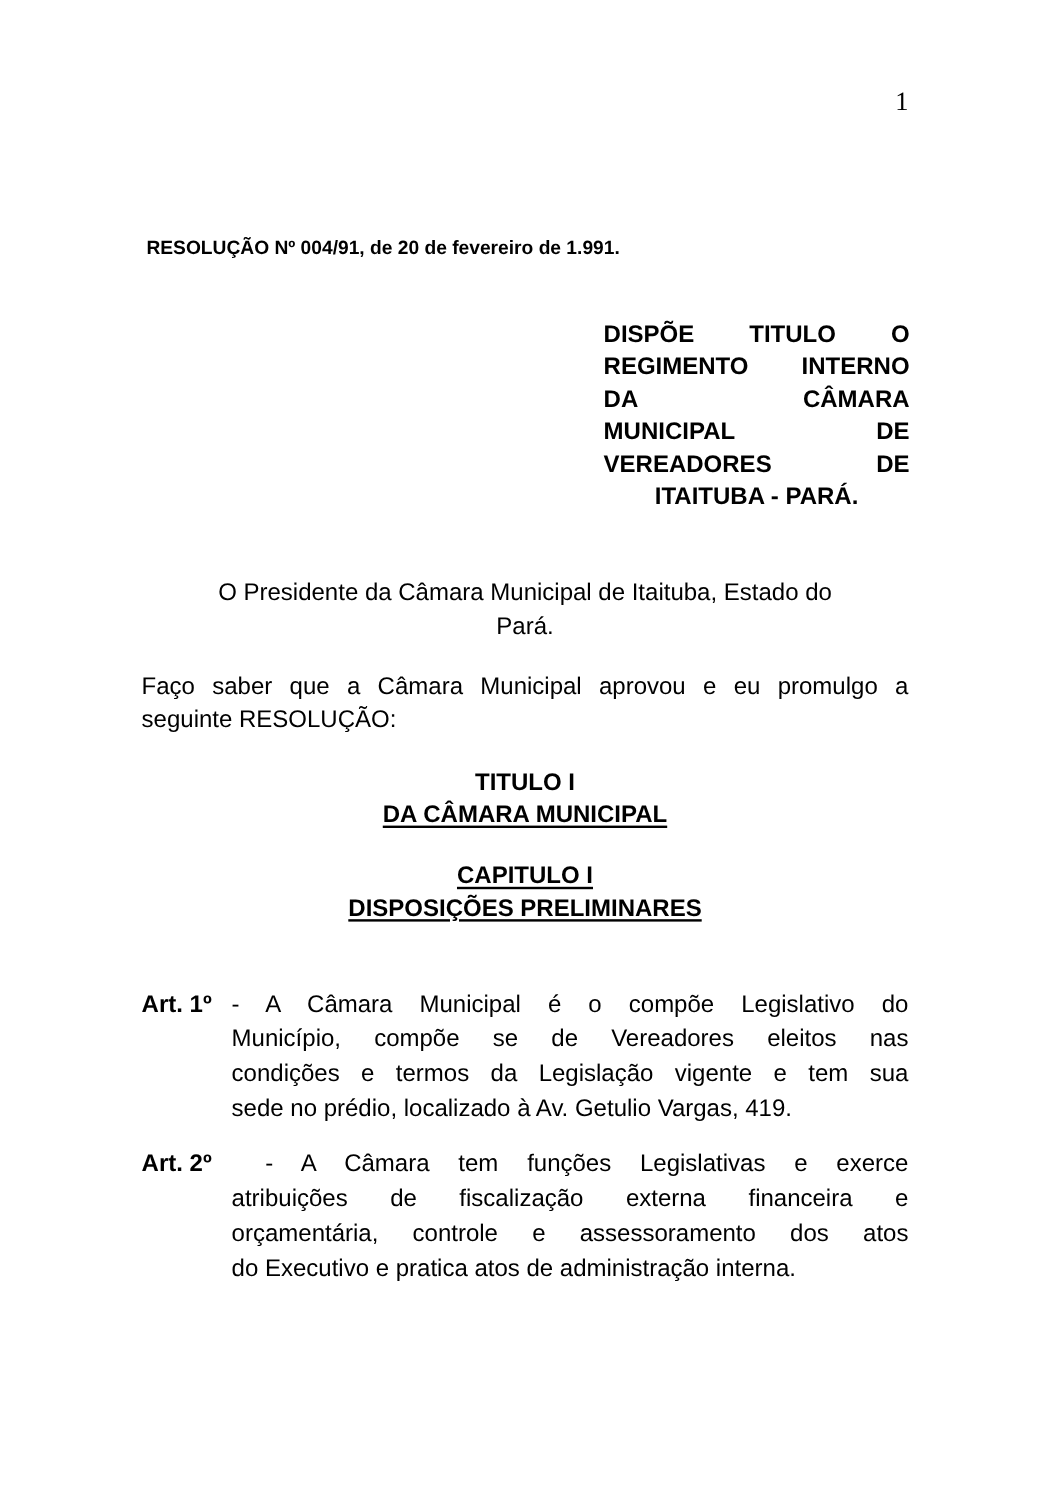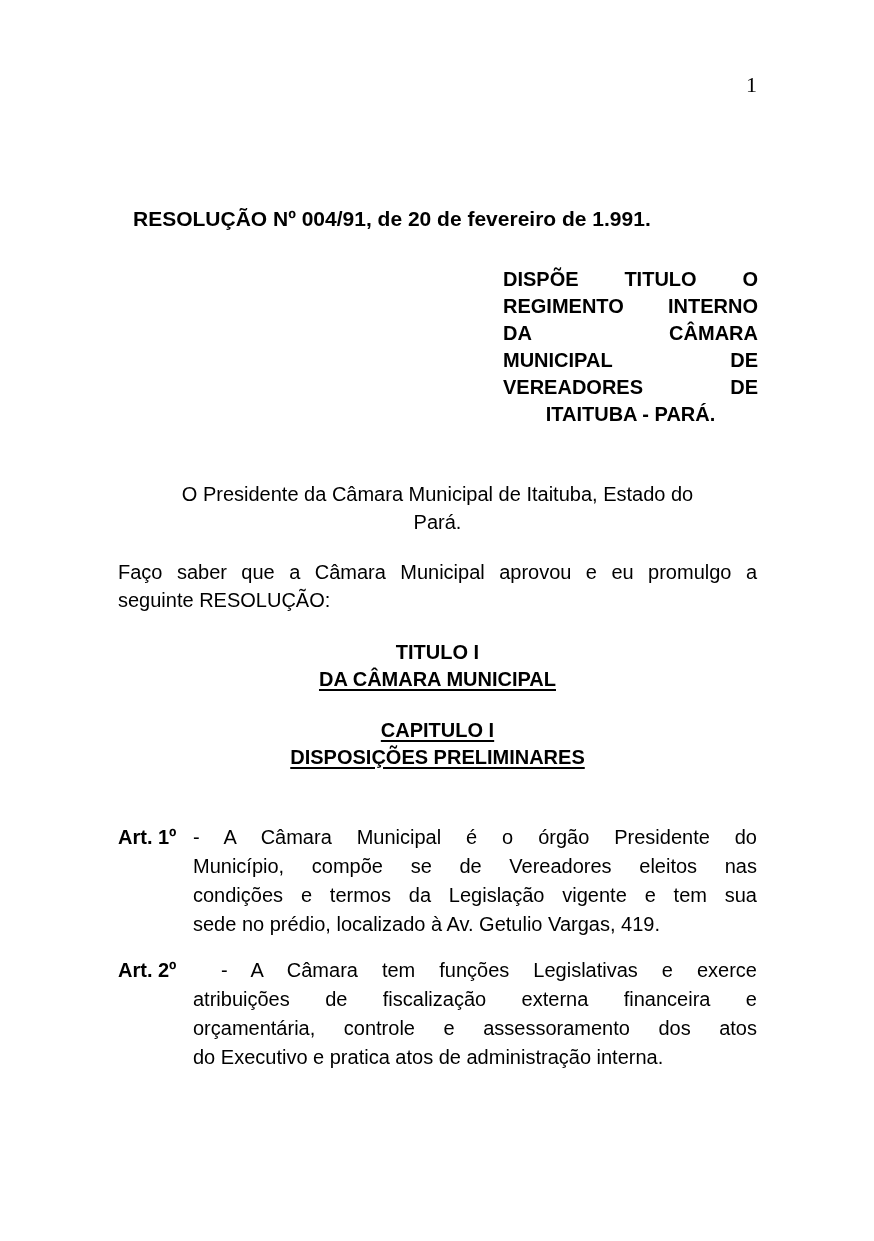--- a/index.html
+++ b/index.html
@@ -26,22 +26,22 @@
     right: 117px;
     font-family: "Liberation Serif", "DejaVu Serif", serif;
     font-size: 22px;
     line-height: 26px;
   }
   .doc-title {
     position: absolute;
     top: 190px;
     left: 118px;
     width: 639px;
-    margin: 15px;
-    font-size: 21px;
+    margin: 4px;
+    font-size: 16px;
     font-weight: bold;
     line-height: 27px;
     white-space: nowrap;
   }
   .epigraph {
     position: absolute;
     top: 266px;
     left: 503px;
     width: 255px;
     font-size: 20px;
@@ -137,21 +137,21 @@
   </div>
 
   <div class="heading-group chapter-group">
     <div class="u">CAPITULO I</div>
     <div class="u">DISPOSIÇÕES PRELIMINARES</div>
   </div>
 
   <div class="article article-1">
     <span class="article-label">Art. 1º</span>
     <div class="article-body">
-        <div class="line" style="text-align: justify; text-align-last: justify;">- A Câmara Municipal é o órgão Presidente do</div>
+        <div class="line" style="text-align: justify; text-align-last: justify;">- A Câmara Municipal é o compõe Legislativo do</div>
         <div class="line" style="text-align: justify; text-align-last: justify;">Município, compõe se de Vereadores eleitos nas</div>
         <div class="line" style="text-align: justify; text-align-last: justify;">condições e termos da Legislação vigente e tem sua</div>
         <div class="line" style="text-align: left;">sede no prédio, localizado à Av. Getulio Vargas, 419.</div>
       </div>
   </div>
 
   <div class="article article-2">
     <span class="article-label">Art. 2º</span>
     <div class="article-body">
         <div class="line" style="text-align: justify; text-align-last: justify; margin-left: 28px;">- A Câmara tem funções Legislativas e exerce</div>

